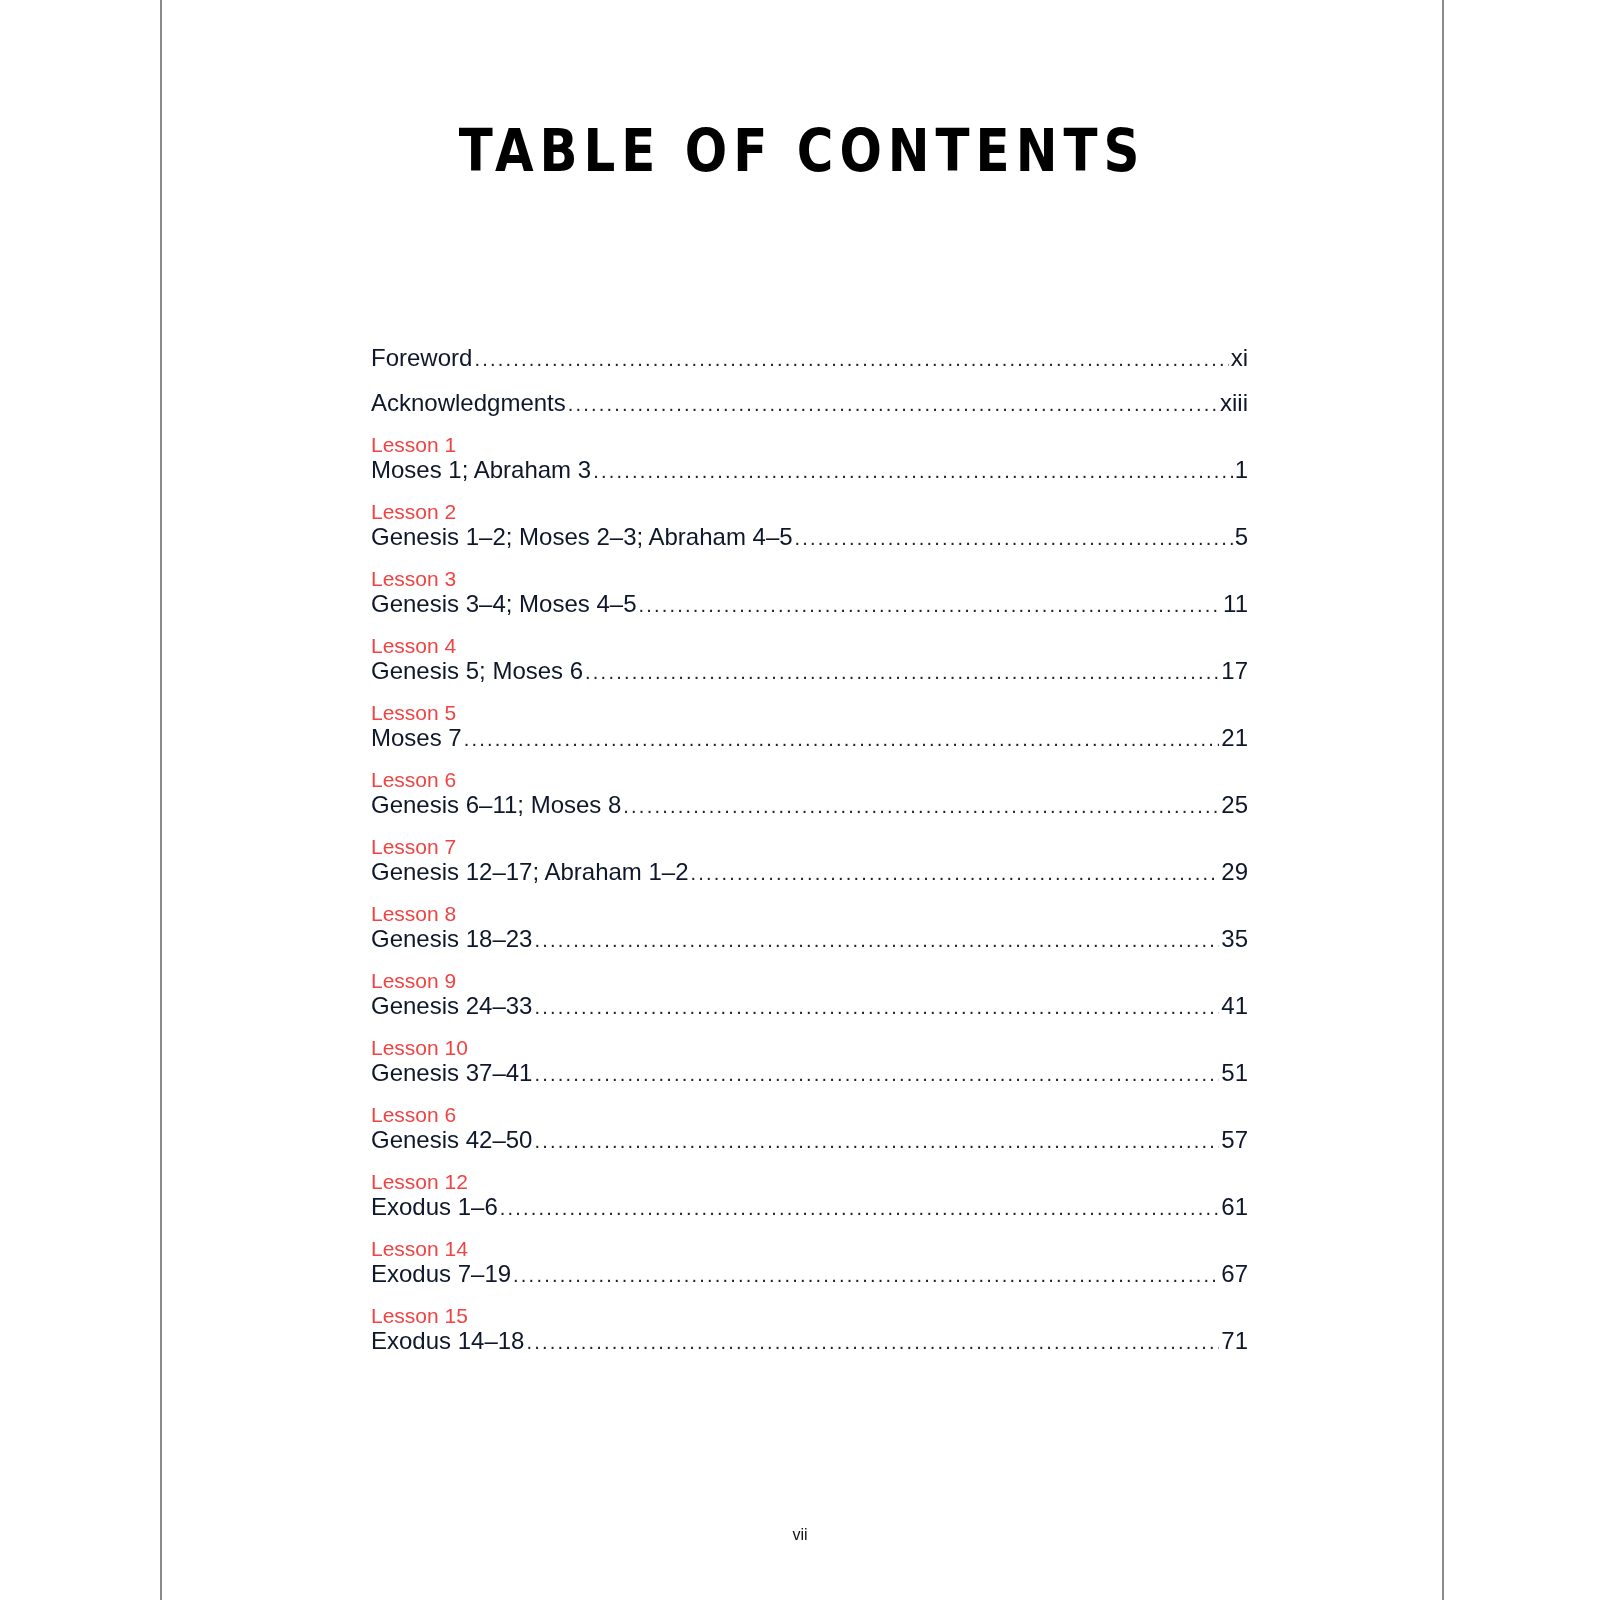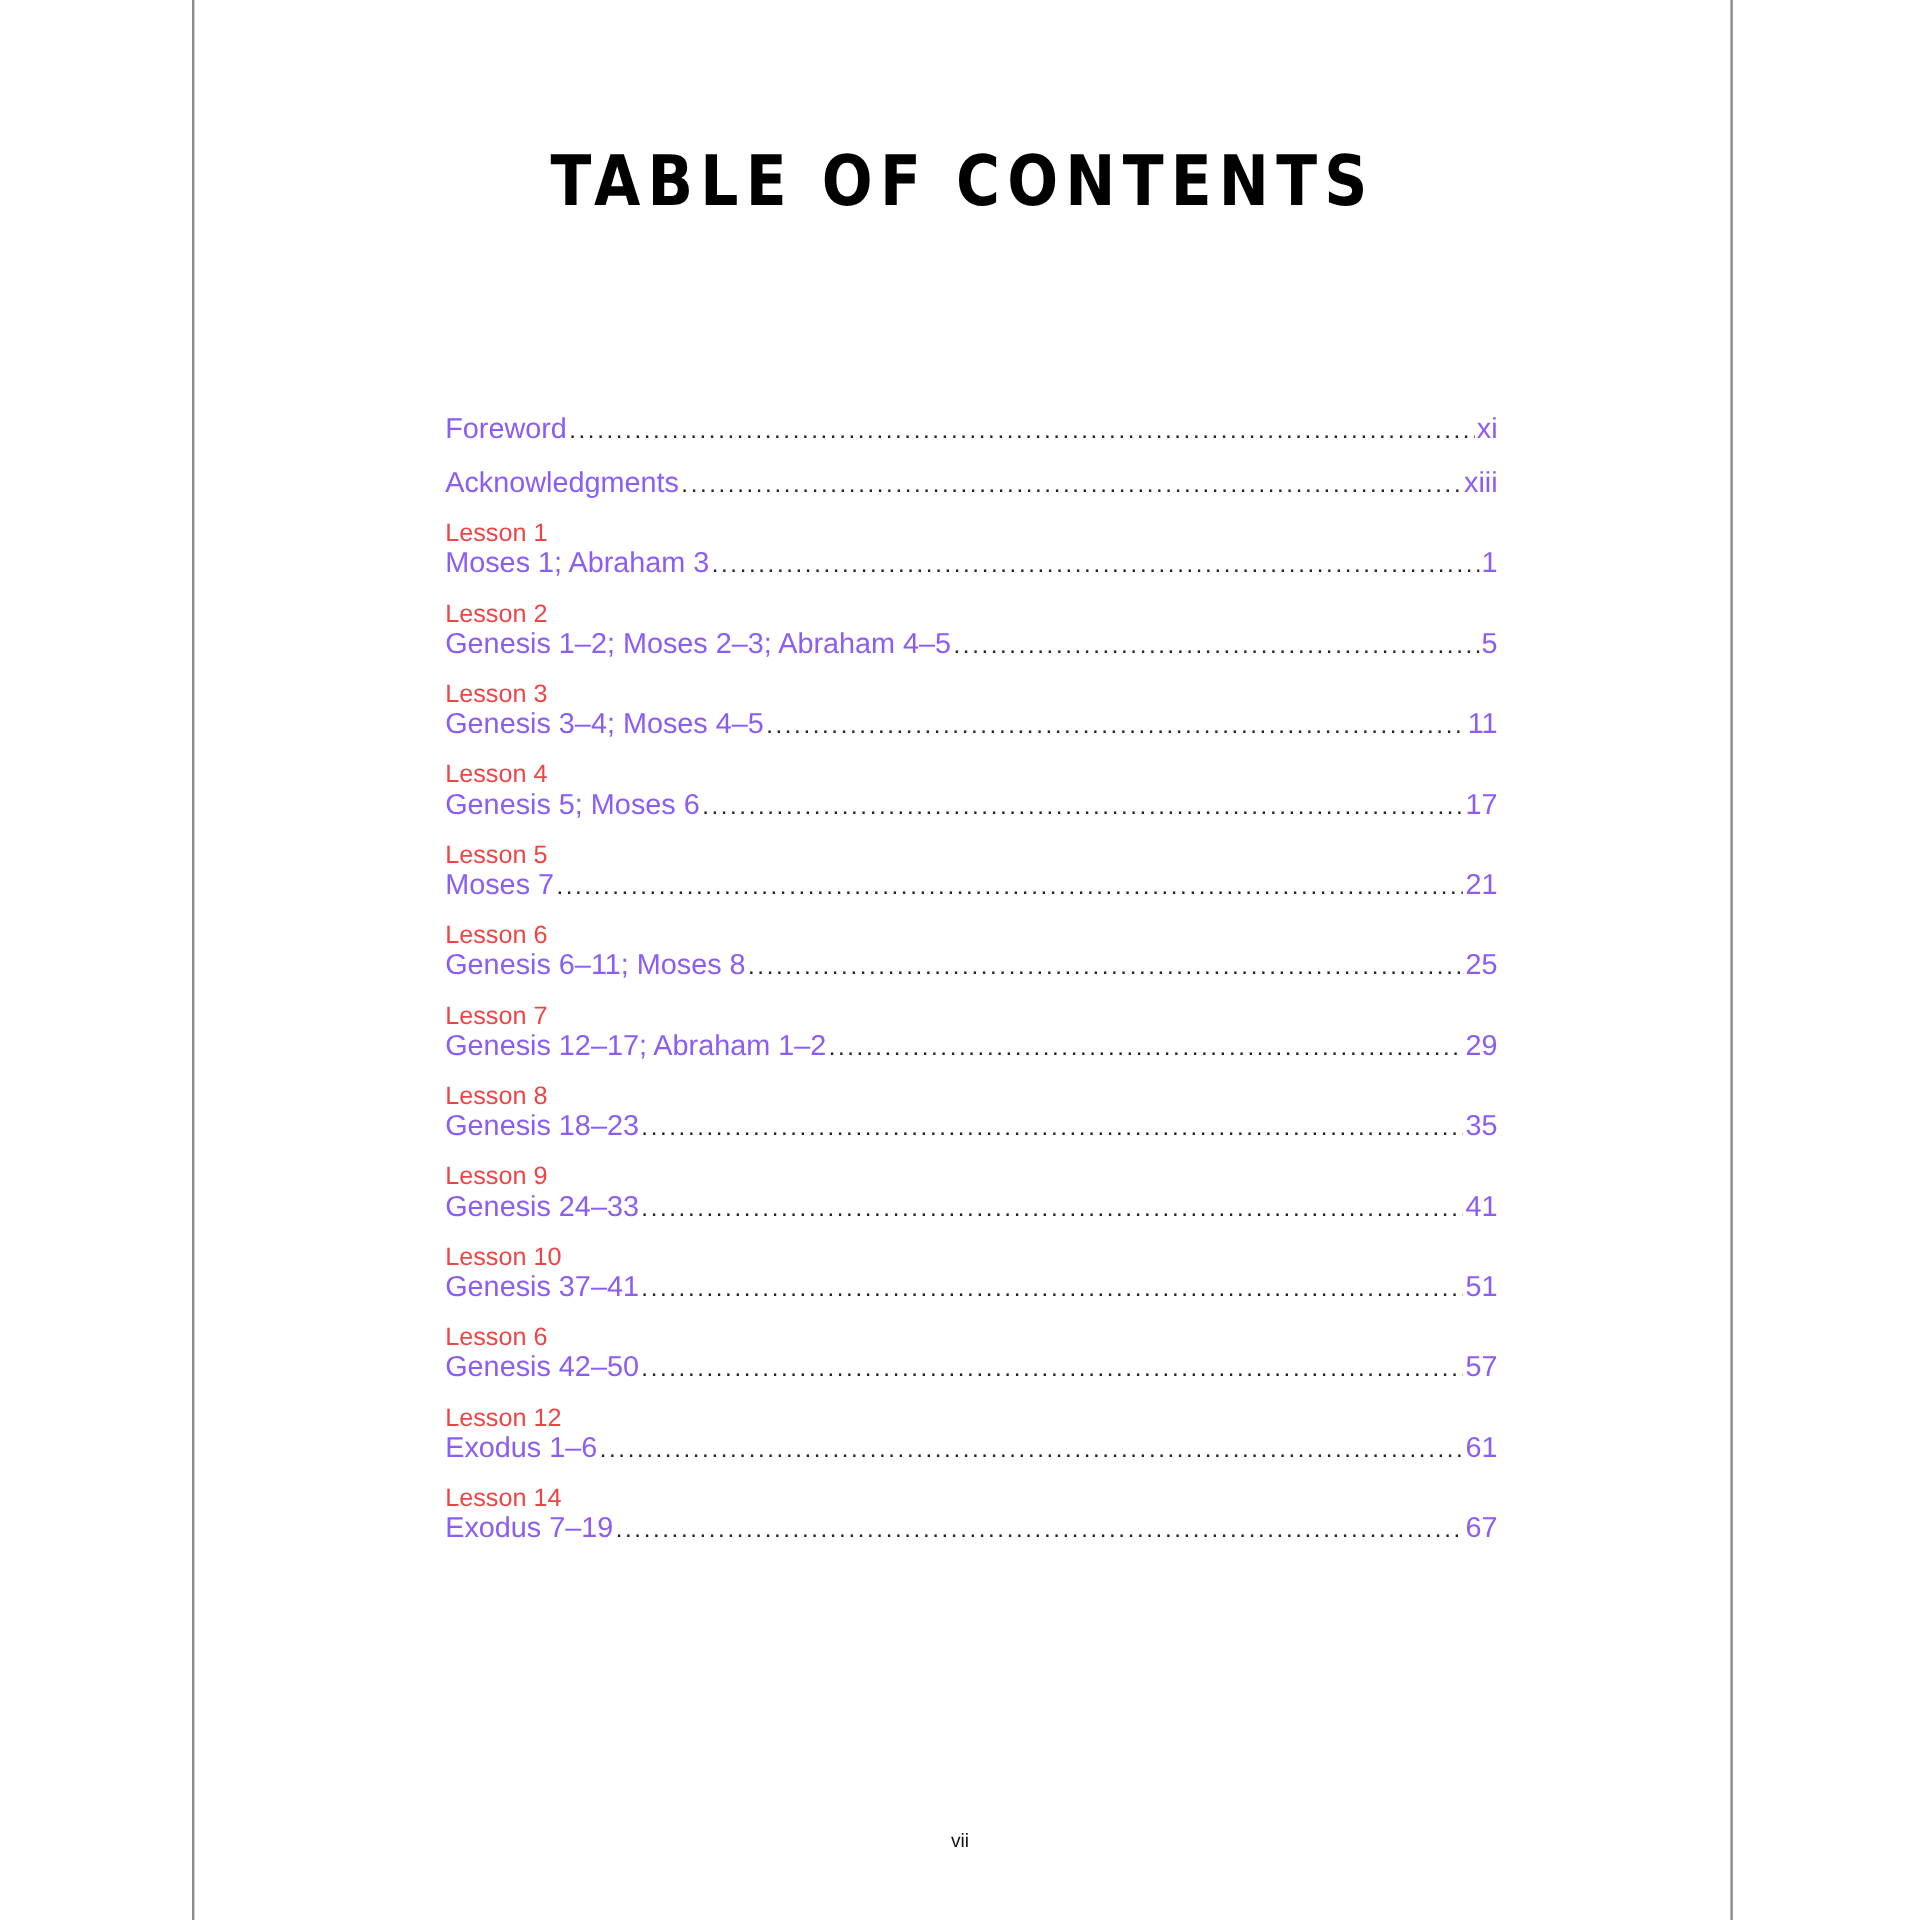--- a/index.html
+++ b/index.html
@@ -50,21 +50,21 @@
       position: absolute;
       left: 371px;
       top: 344px;
       width: 877px;
     }
     .toc-row {
       display: flex;
       align-items: baseline;
       font-size: 24px;
       line-height: 28px;
-      color: #8b5cf6;
+      color: #0f172a;
     }
     .toc-row .entry-title {
       white-space: nowrap;
       flex: 0 0 auto;
     }
     .toc-row .leader {
       flex: 1 1 auto;
       overflow: hidden;
       white-space: nowrap;
       margin: 0 2px;
@@ -234,16 +234,24 @@
 
   <div class="lesson">
     <div class="lesson-label">Lesson 14</div>
     <div class="toc-row">
       <span class="entry-title">Exodus 7–19</span>
       <span class="leader"></span>
       <span class="page-num">67</span>
     </div>
   </div>
 
+  <div class="lesson">
+    <div class="lesson-label">Lesson 15</div>
+    <div class="toc-row">
+      <span class="entry-title">Exodus 14–18</span>
+      <span class="leader"></span>
+      <span class="page-num">71</span>
+    </div>
+  </div>
 
 </div>
 
 <div class="page-footer">vii</div>
 
 </body></html>

